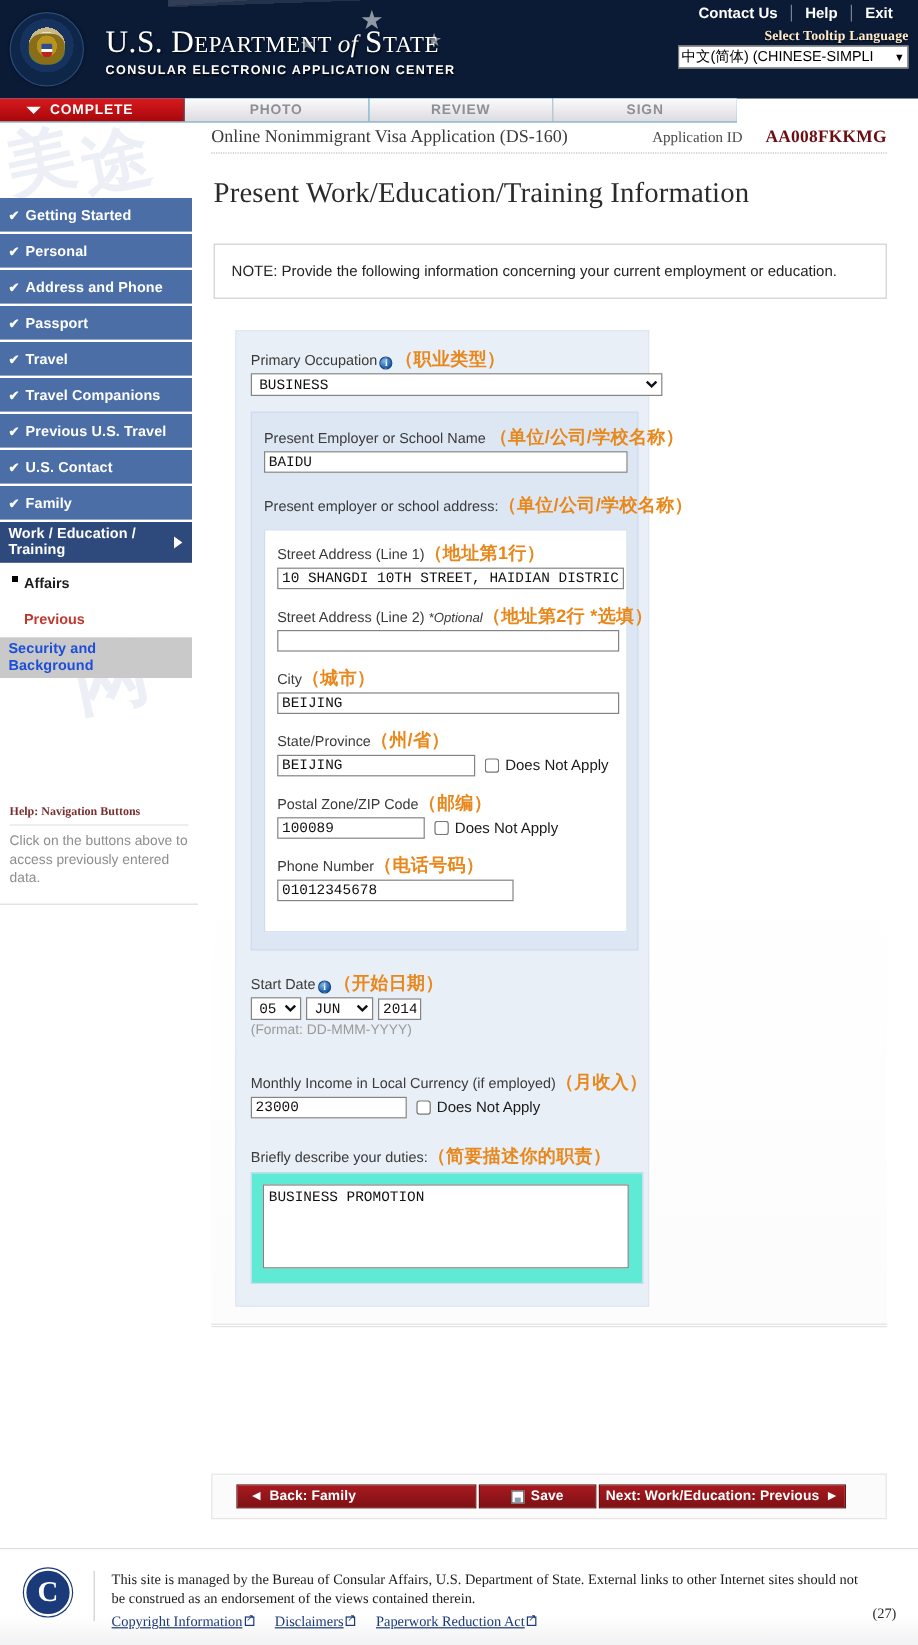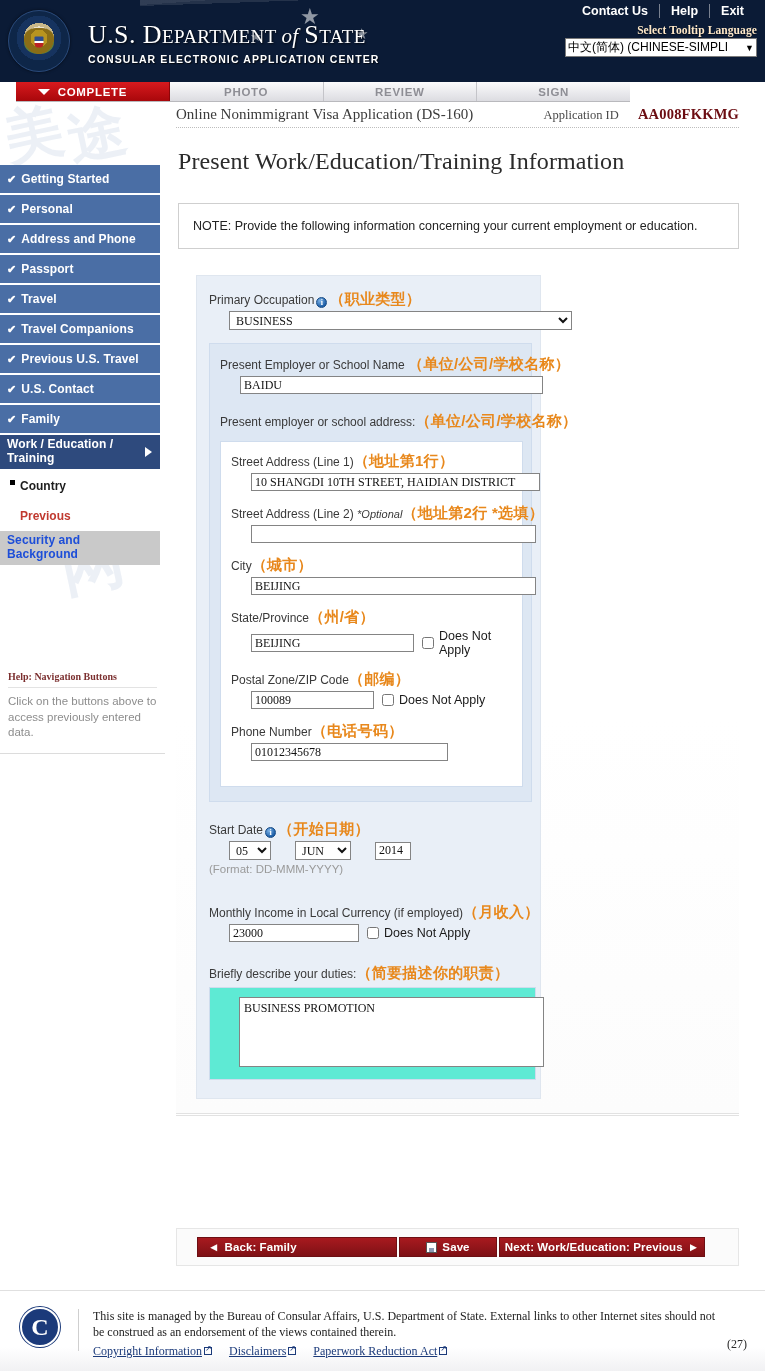--- a/index.html
+++ b/index.html
@@ -105,21 +105,20 @@
     padding:0 2px; display:flex; align-items:center;
     justify-content:space-between;
   }
   #langSelect .arw { font-size:9px; }
 
   
   #stages {
     position:relative; width:614px; height:20px; display:flex;
     background:#0ea5e9;
     border-bottom:1px solid #b9b9bd;
-    margin-left:16px;
   }
   .stage {
     flex:1; display:flex; align-items:center; justify-content:center;
     font-size:11.5px; font-weight:bold; letter-spacing:.7px;
     color:#8e8e95; position:relative;
     background:linear-gradient(#fbfbfc, #dcdce1);
     border-right:1px solid #c4c4c9;
   }
   .stage:last-child { border-right:none; }
   .stage.active {
@@ -231,22 +230,22 @@
   .fieldlabel .zh { color:#e8881c; font-size:15px; font-weight:bold; letter-spacing:.3px; }
   .fieldlabel .opt { font-style:italic; font-size:11px; }
   .infoicon {
     display:inline-block; width:11px; height:11px; border-radius:50%;
     background:radial-gradient(circle at 35% 30%, #7fb4e8, #1d5fa8 70%);
     border:1px solid #154a85; color:#fff; font-size:8px; font-weight:bold;
     text-align:center; line-height:10px; vertical-align:-1px; margin:0 2px;
     font-family:"Liberation Serif", serif;
   }
   input.txt, select.sel, textarea.ta {
-    font-family:Liberation Serif, serif; font-size:12px; color:#111;
-    border:1px solid #848484; background:#ffffff; padding:1px 3px; height:18px;margin-left:20px;
+    font-family:Liberation Mono, monospace; font-size:12px; color:#111;
+    border:1px solid #848484; background:#ffffff; padding:1px 3px; height:18px;
   }
   select.sel { height:19px; padding:0 2px; }
   textarea.ta { height:70px; padding:3px 4px; resize:none; }
   .row { margin-bottom:13px; }
   .inline { display:flex; align-items:center; gap:8px; }
   .dna { display:flex; align-items:center; gap:5px; font-size:12.5px; color:#1a1a1a; }
   .dna input { width:12px; height:12px; margin:0; }
 
   .subpanel {
     background:#dde7f3; border:1px solid #cfdced;
@@ -425,21 +424,21 @@
     <span>Family</span>
   </div>
 
   <div class="navitem current">
     <span>Work / Education / Training</span>
     <span class="arrow"></span>
   </div>
 
   <div class="subitem sel">
     <span class="bullet"></span>
-    <span>Country</span>
+    <span>Affairs</span>
   </div>
   <div class="subitem">
     <span>Previous</span>
   </div>
 
   <div class="navitem disabled">
     <span>Security and Background</span>
   </div>
 </div>
 

